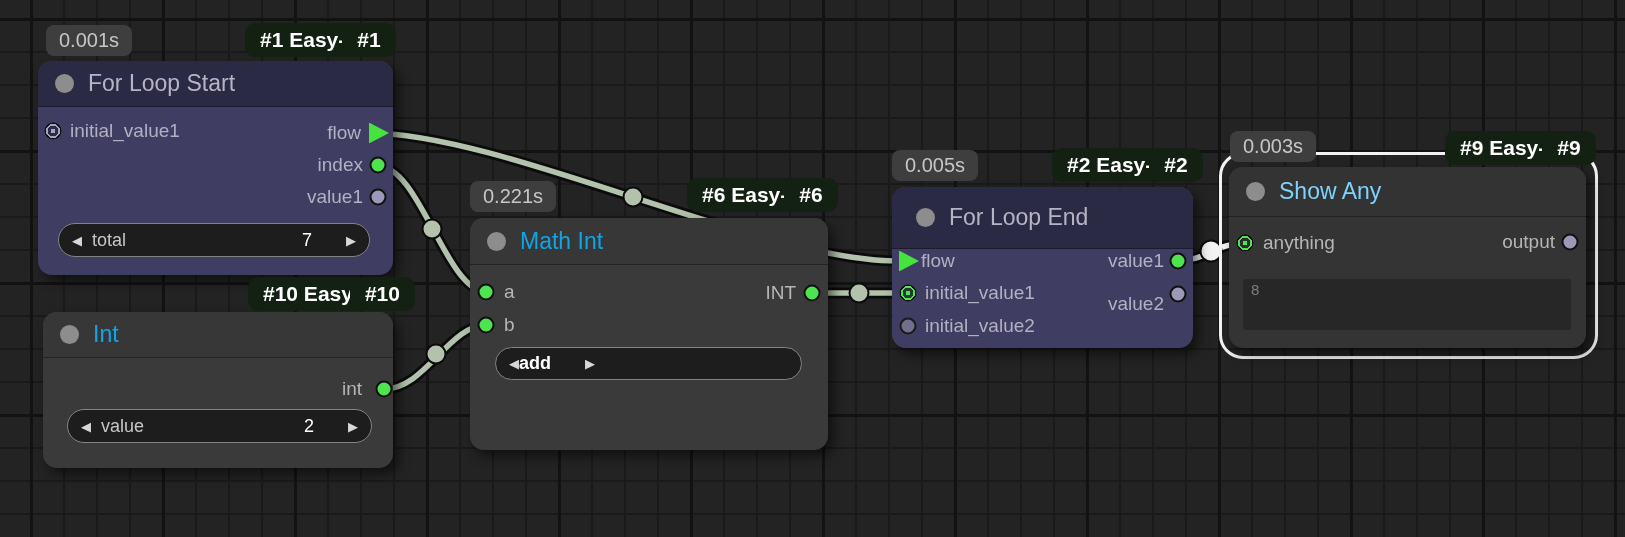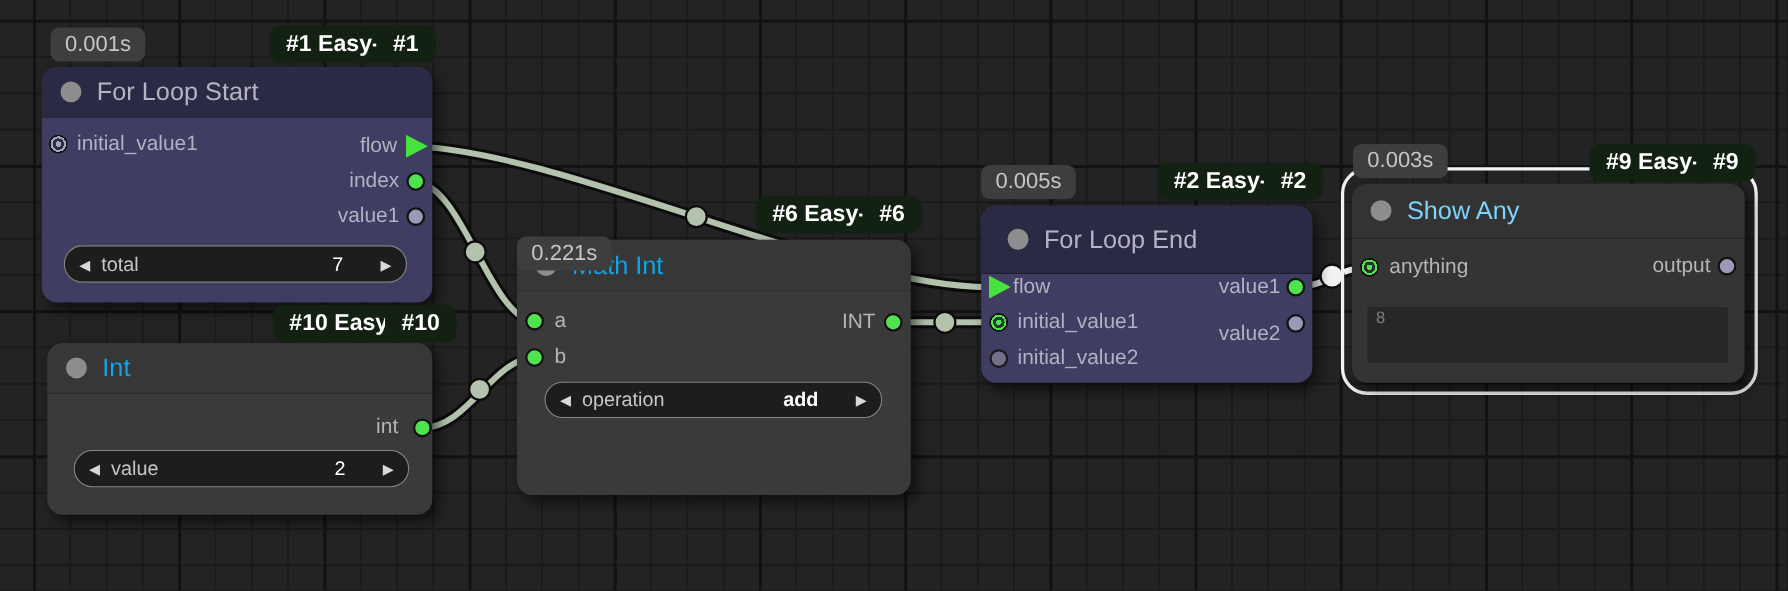--- a/index.html
+++ b/index.html
@@ -135,21 +135,20 @@
       <span class="title">Math Int</span>
     </div>
     <span class="slot pdot dot-green" style="left:16px;top:74px;"></span>
     <span class="plabel" style="left:34px;top:74px;">a</span>
     <span class="slot pdot dot-green" style="left:16px;top:107px;"></span>
     <span class="plabel" style="left:34px;top:107px;">b</span>
     <span class="slot pdot dot-green" style="left:342px;top:75px;"></span>
     <span class="plabel r" style="right:32px;top:75px;">INT</span>
     <div class="widget" style="left:25px;top:129px;width:307px;height:33px;">
       <span class="warr">◀</span>
-      <span class="wlabel">operation</span>
       <span class="wvalue" style="font-weight:bold;">add</span>
       <span class="warr">▶</span>
     </div>
   </div>
 
   <div class="node purple" style="left:892px;top:187px;width:301px;height:161px;">
     <div class="header" style="height:62px;padding-left:24px;">
       <span class="collapse-dot"></span>
       <span class="title">For Loop End</span>
     </div>
@@ -183,21 +182,21 @@
   <div class="badge-group" style="left:245px;top:23px;">
     <span class="badge">#1 Easy-</span>
     <span class="badge sub">#1</span>
   </div>
 
   <div class="badge-group" style="left:248px;top:277px;">
     <span class="badge">#10 Easy</span>
     <span class="badge sub">#10</span>
   </div>
 
-  <div class="timing" style="left:470px;top:181px;margin-top:34px;">0.221s</div>
+  <div class="timing" style="left:470px;top:181px;">0.221s</div>
   <div class="badge-group" style="left:687px;top:178px;">
     <span class="badge">#6 Easy-</span>
     <span class="badge sub">#6</span>
   </div>
 
   <div class="timing" style="left:892px;top:150px;">0.005s</div>
   <div class="badge-group" style="left:1052px;top:148px;">
     <span class="badge">#2 Easy-</span>
     <span class="badge sub">#2</span>
   </div>

